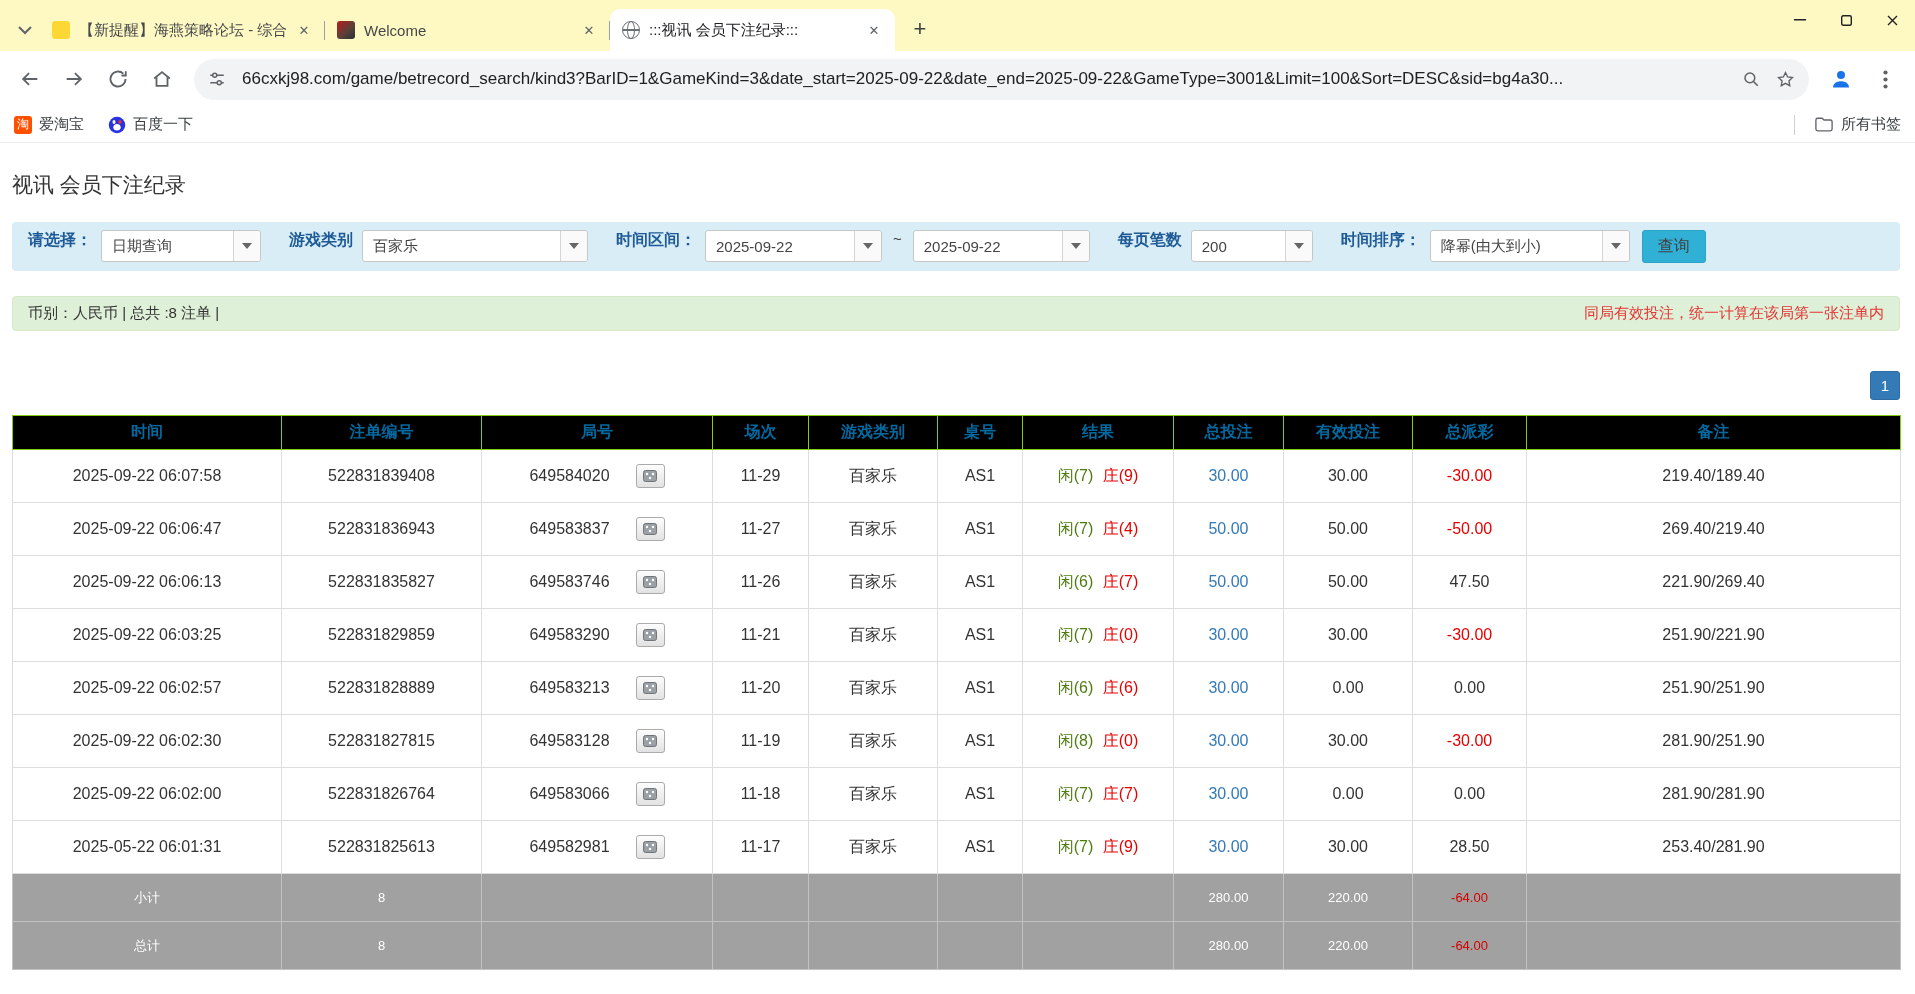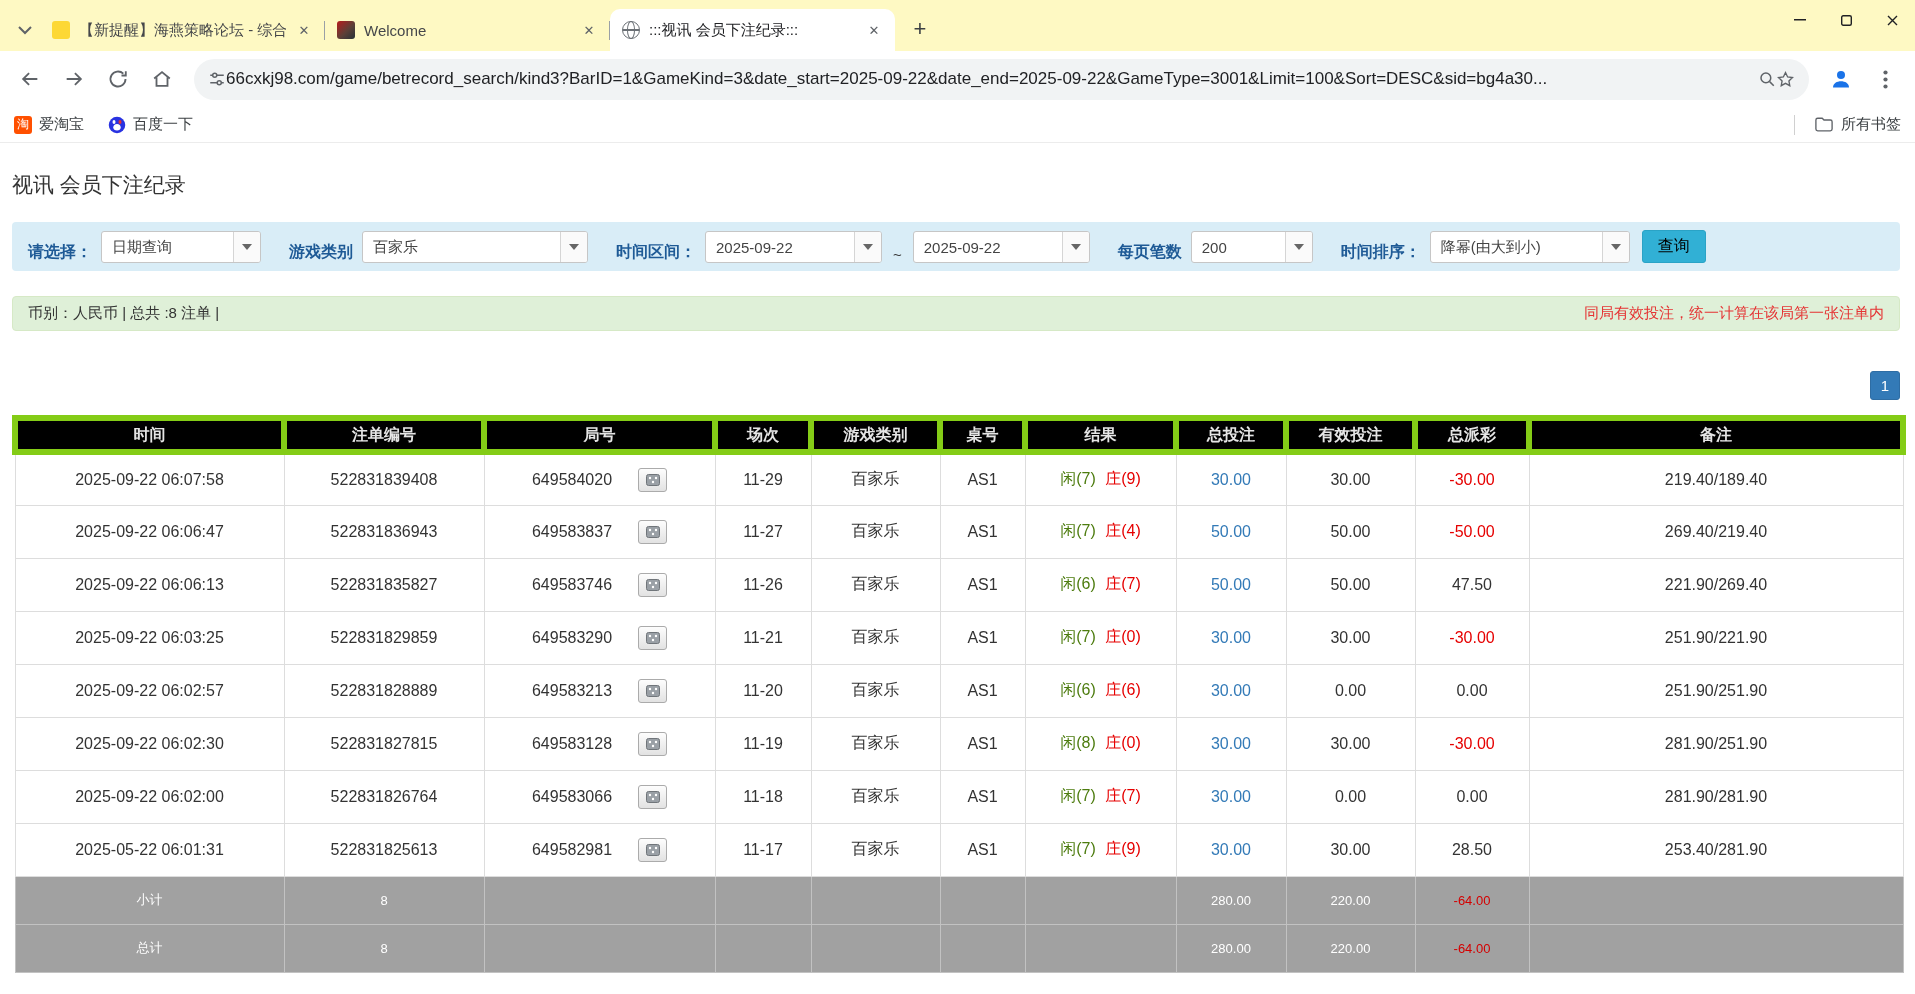--- a/index.html
+++ b/index.html
@@ -22,58 +22,58 @@
   .tab-2 .favicon::after { content: ""; position: absolute; left: 24%; right: 24%; top: -1px; bottom: -1px; border: 1.5px solid #6b7075; border-radius: 50%; }
   .tab-title { flex: 1; white-space: nowrap; overflow: hidden; }
   .tab-close { width: 18px; height: 18px; border-radius: 50%; display: flex; align-items: center; justify-content: center; font-size: 13px; color: #5f6368; flex-shrink: 0; cursor: pointer; }
   .new-tab-btn { width: 34px; height: 34px; margin: 0 0 5px 8px; display: flex; align-items: center; justify-content: center; font-size: 22px; color: #3c4043; border-radius: 50%; cursor: pointer; }
   .window-controls { position: absolute; right: 0; top: 0; height: 40px; display: flex; }
   .win-btn { width: 46px; height: 40px; display: flex; align-items: center; justify-content: center; font-size: 14px; color: #202124; cursor: pointer; }
 
   
   .nav-bar { height: 56px; background: #fff; display: flex; align-items: center; padding: 0 10px; gap: 4px; }
   .nav-icon { width: 40px; height: 40px; border-radius: 50%; display: flex; align-items: center; justify-content: center; flex-shrink: 0; cursor: pointer; }
-  .url-bar { flex: 1; height: 41px; background: #f1f3f4; border-radius: 21px; display: flex; align-items: center; padding: 0 14px; margin: 0 8px; gap: 0; }
+  .url-bar { flex: 1; height: 41px; background: #f1f3f4; border-radius: 21px; display: flex; align-items: center; padding: 0 14px; margin: 0 8px; gap: 16px; }
   .url-text { flex: 1; font-size: 17px; color: #202124; white-space: nowrap; overflow: hidden; }
   .url-icon { display: flex; align-items: center; justify-content: center; flex-shrink: 0; cursor: pointer; }
 
   
   .bookmarks-bar { height: 36px; background: #fff; display: flex; align-items: center; padding: 0 14px; border-bottom: 1px solid #ececec; font-size: 15px; color: #3c4043; }
   .bookmark { display: flex; align-items: center; gap: 7px; margin-right: 24px; cursor: pointer; }
   .bm-icon { width: 18px; height: 18px; display: flex; align-items: center; justify-content: center; flex-shrink: 0; }
   .taobao-ic { background: #ff5000; color: #fff; border-radius: 3px; font-size: 12px; }
   .bookmarks-right { margin-left: auto; display: flex; align-items: center; gap: 8px; cursor: pointer; }
   .bm-divider { width: 1px; height: 20px; background: #d0d0d0; margin-right: 12px; }
 
   
   .page-title { margin: 28px 0 23px 12px; font-size: 21px; font-weight: 500; color: #333; }
 
-  .filter-bar { width: 1888px; margin-left: 12px; background: #d9edf7; border-radius: 4px; padding: 8px 16px; display: flex; align-items: flex-end; }
+  .filter-bar { width: 1888px; margin-left: 12px; background: #d9edf7; border-radius: 4px; padding: 8px 16px; display: flex; align-items: flex-start; }
   .f-label { font-size: 16px; font-weight: bold; color: #1e5a96; margin-right: 9px; white-space: nowrap; }
   .combo { height: 32px; background: #fff; border: 1px solid #c6c6c6; border-radius: 3px; display: flex; align-items: stretch; margin-right: 28px; cursor: pointer; }
   .combo-text { flex: 1; display: flex; align-items: center; padding: 0 10px; font-size: 15px; color: #444; white-space: nowrap; overflow: hidden; }
   .combo-btn { width: 27px; border-left: 1px solid #d5d5d5; background: #fafafa; display: flex; align-items: center; justify-content: center; border-radius: 0 2px 2px 0; }
   .caret { width: 0; height: 0; border-left: 5px solid transparent; border-right: 5px solid transparent; border-top: 6px solid #666; }
   .w-query { width: 160px; gap: 16px; } .w-game { width: 226px; } .w-date { width: 177px; margin-right: 0; }
   .w-date2 { width: 177px; } .w-per { width: 122px; } .w-sort { width: 200px; margin-right: 12px; }
   .tilde { font-size: 15px; color: #333; margin: 0 11px; }
-  .search-btn { height: 33px; padding: 0 15px; background: #31b0d5; border: 1px solid #2aa3c6; border-radius: 3px; color: #000000; font-size: 16px; cursor: pointer; font-family: inherit; }
+  .search-btn { height: 33px; padding: 0 15px; background: #31b0d5; border: 1px solid #2aa3c6; border-radius: 3px; color: #404040; font-size: 16px; cursor: pointer; font-family: inherit; }
 
   .info-bar { width: 1888px; margin: 25px 0 0 12px; background: #dff0d8; border: 1px solid #d6e9c6; border-radius: 4px; padding: 7px 15px; display: flex; justify-content: space-between; align-items: center; font-size: 15px; }
   .info-left { color: #333; }
   .info-right { color: #e53333; }
 
   .pager { width: 1888px; margin-left: 12px; display: flex; justify-content: flex-end; }
   .pager-top { margin-top: 40px; }
   .pager-bottom { margin-top: 40px; }
   .page-btn { min-width: 30px; height: 29px; background: #337ab7; border: 1px solid #2e6da4; border-radius: 3px; color: #fff; font-size: 15px; display: flex; align-items: center; justify-content: center; cursor: pointer; }
 
   
   .bet-table { width: 1888px; margin: 15px 0 0 12px; border-collapse: collapse; table-layout: fixed; }
-  .bet-table th { background: #000; color: #e5e5e5; font-size: 16px; font-weight: bold; height: 34px; border: 6px solid #84cc16; text-align: center; }
+  .bet-table th { background: #000; color: #0369a1; font-size: 16px; font-weight: bold; height: 34px; border: 1px solid #84cc16; text-align: center; }
   .bet-table td { background: #fff; font-size: 16px; color: #333; text-align: center; height: 53px; border: 1px solid #ddd; overflow: hidden; white-space: nowrap; }
   .round-cell-inner { display: flex; align-items: center; justify-content: center; gap: 26px; }
   .round-btn { width: 29px; height: 24px; border: 1px solid #ababab; border-radius: 3px; background: linear-gradient(#fdfdfd, #e2e2e2); display: inline-flex; align-items: center; justify-content: center; cursor: pointer; }
   .player { color: #4d7c0f; }
   .banker { color: #e60000; margin-left: 5px; }
   td.bet-amount { color: #337ab7; cursor: pointer; }
   td.neg { color: #e60000; }
   .summary-row td { background: #a1a1a1; color: #fff; height: 48px; border: 1px solid #c2c2c2; font-size: 13px; }
   .summary-row td.neg { color: #d40000; }
 

